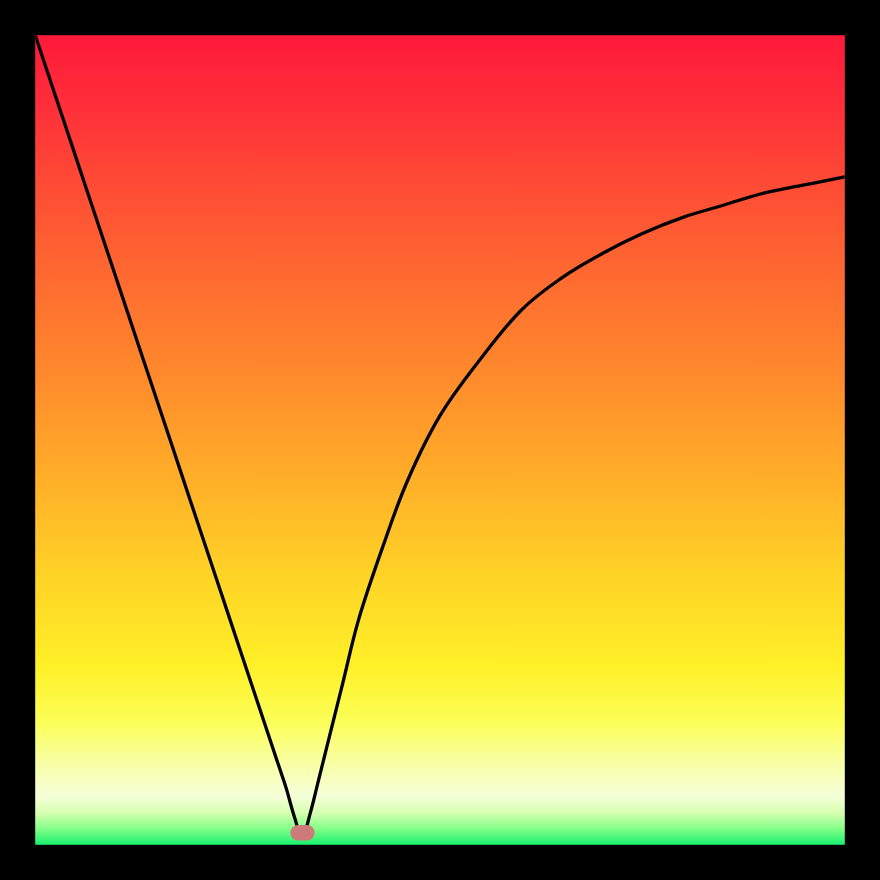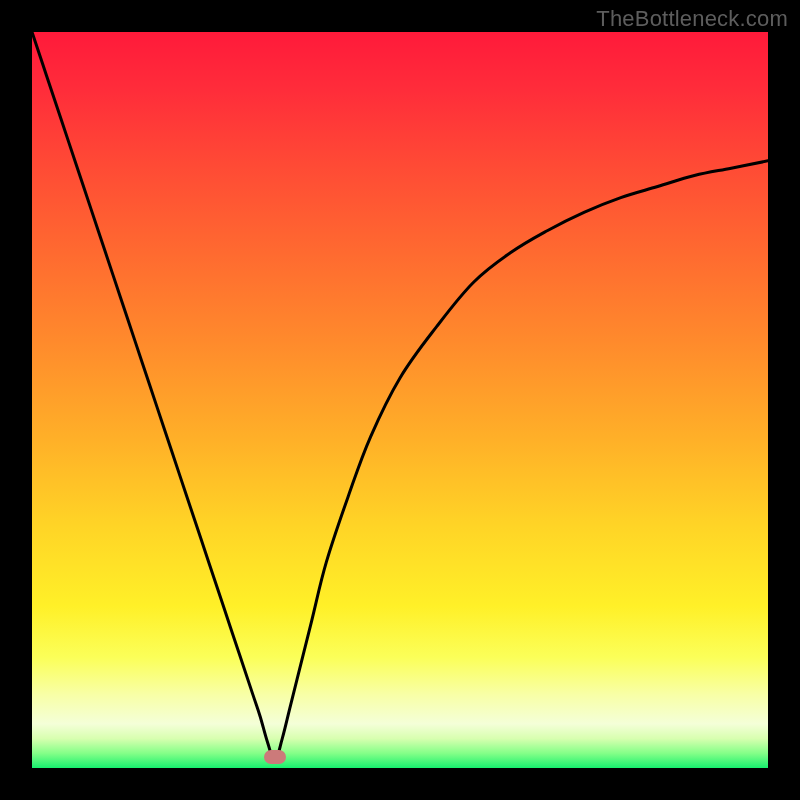--- a/index.html
+++ b/index.html
@@ -74,20 +74,19 @@
     stroke: #000;
     stroke-width: 3;
     stroke-linecap: round;
     stroke-linejoin: round;
   }
 </style>
 </head>
 <body>
 
 <div class="frame">
-  <div class="watermark">TheBottleneck.com</div>
   <div class="plot">
     <svg class="curve" viewBox="0 0 736 736" preserveAspectRatio="none">
       <path id="curve-path" class="line" d="M 0.00 0.00 C 2.65 7.95, 9.42 28.26, 14.72 44.16 C 20.02 60.06, 24.14 72.42, 29.44 88.32 C 34.74 104.22, 38.86 116.58, 44.16 132.48 C 49.46 148.38, 53.58 160.74, 58.88 176.64 C 64.18 192.54, 68.30 204.90, 73.60 220.80 C 78.90 236.70, 83.02 249.06, 88.32 264.96 C 93.62 280.86, 97.74 293.22, 103.04 309.12 C 108.34 325.02, 112.46 337.38, 117.76 353.28 C 123.06 369.18, 127.18 381.54, 132.48 397.44 C 137.78 413.34, 141.90 425.70, 147.20 441.60 C 152.50 457.50, 156.62 469.86, 161.92 485.76 C 167.22 501.66, 171.34 514.02, 176.64 529.92 C 181.94 545.82, 186.06 558.18, 191.36 574.08 C 196.66 589.98, 200.78 602.34, 206.08 618.24 C 211.38 634.14, 216.83 650.48, 220.80 662.40 C 224.77 674.32, 225.51 675.87, 228.16 684.48 C 230.81 693.09, 232.87 702.29, 235.52 710.24 C 238.17 718.19, 240.23 729.30, 242.88 728.64 C 245.53 727.98, 247.59 715.83, 250.24 706.56 C 252.89 697.29, 254.95 687.72, 257.60 677.12 C 260.25 666.52, 260.99 663.58, 264.96 647.68 C 268.93 631.78, 274.38 610.00, 279.68 588.80 C 284.98 567.60, 287.78 552.44, 294.40 529.92 C 301.02 507.40, 308.53 486.20, 316.48 463.68 C 324.43 441.16, 329.29 426.00, 338.56 404.80 C 347.83 383.60, 356.08 365.79, 368.00 345.92 C 379.92 326.05, 391.55 311.62, 404.80 294.40 C 418.05 277.18, 428.35 263.49, 441.60 250.24 C 454.85 236.99, 465.15 230.07, 478.40 220.80 C 491.65 211.53, 501.95 206.01, 515.20 198.72 C 528.45 191.43, 538.75 186.28, 552.00 180.32 C 565.25 174.36, 575.55 170.24, 588.80 165.60 C 602.05 160.96, 612.35 158.53, 625.60 154.56 C 638.85 150.59, 649.15 146.83, 662.40 143.52 C 675.65 140.21, 685.95 138.81, 699.20 136.16 C 712.45 133.51, 729.38 130.12, 736.00 128.80"></path>
     </svg>
     <div id="notch-marker" class="marker" style="left: 242.88px; top: 724.96px;"></div>
   </div>
 </div>
 
 </body></html>

